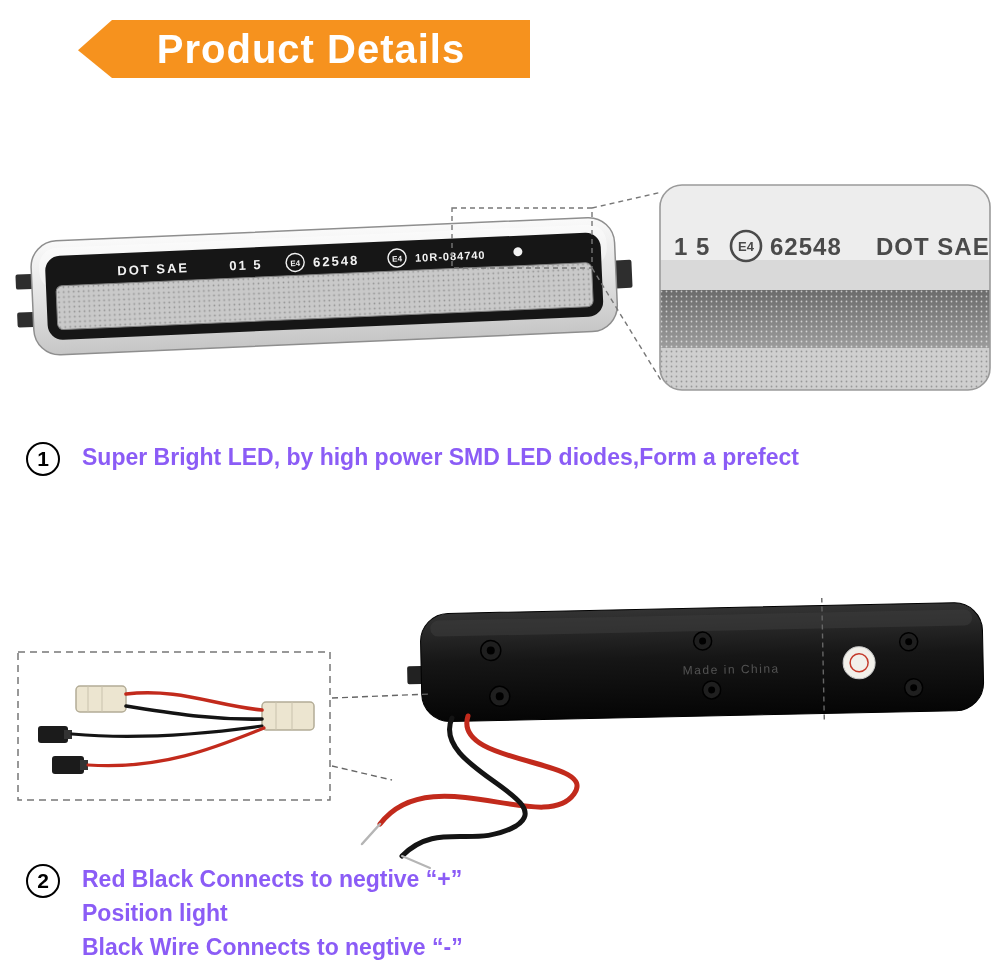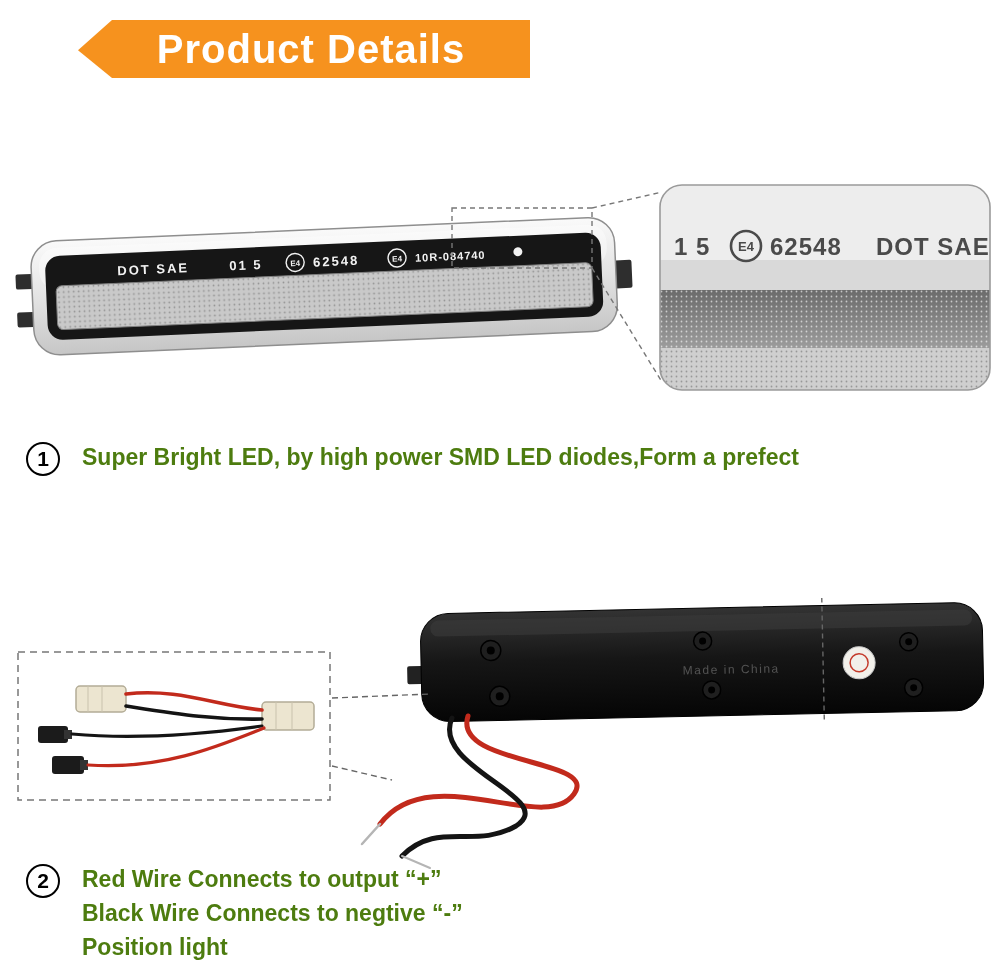--- a/index.html
+++ b/index.html
@@ -27,21 +27,21 @@
   .lower { position:absolute; left:0; top:598px; }
 
   .feature { position:absolute; display:flex; gap:22px; }
   .feature-1 { left:26px; top:440px; }
   .feature-2 { left:26px; top:862px; }
   .num-circle {
     width:34px; height:34px; border:2.5px solid #000; border-radius:50%;
     display:flex; align-items:center; justify-content:center;
     font-size:21px; font-weight:bold; color:#000; flex:0 0 auto; margin-top:2px;
   }
-  .feature-lines { font-size:23px; font-weight:bold; line-height:34px; color:#4d7c0f; }
+  .feature-lines { font-size:23px; font-weight:bold; line-height:34px; color:#8b5cf6; }
 
   
   .mark-text { fill:#f2f2f2; font-weight:bold; font-size:13px; letter-spacing:2px; }
   .mark-reg  { font-size:11px; letter-spacing:1px; }
   .mark-e    { fill:#f2f2f2; font-weight:bold; font-size:8px; letter-spacing:0; }
   .zoom-text { fill:#4a4a4a; font-weight:bold; font-size:24px; letter-spacing:1px; }
   .zoom-e    { fill:#4a4a4a; font-weight:bold; font-size:13px; }
   .made-in   { fill:#5a5a5a; font-size:12px; letter-spacing:1.5px; opacity:0.9; }
 </style>
 </head>
@@ -205,19 +205,19 @@
         <path d="M126,108 C178,116 214,122 262,121" stroke="#141414" stroke-width="3.6"></path>
         <path d="M72,136 C140,142 205,136 262,128" stroke="#141414" stroke-width="3.2"></path>
         <path d="M88,167 C160,172 215,150 264,130" stroke="#C22A1C" stroke-width="3.2"></path>
       </g>
     </g>
   </svg>
 
   <div class="feature feature-2">
     <div class="num-circle">2</div>
     <div class="feature-lines">
-      <div>Red Wire Connects to output “+”</div>
+      <div>Red Black Connects to negtive “+”</div>
+      <div>Position light</div>
       <div>Black Wire Connects to negtive “-”</div>
-      <div>Position light</div>
     </div>
   </div>
 
 </div>
 
 </body></html>

